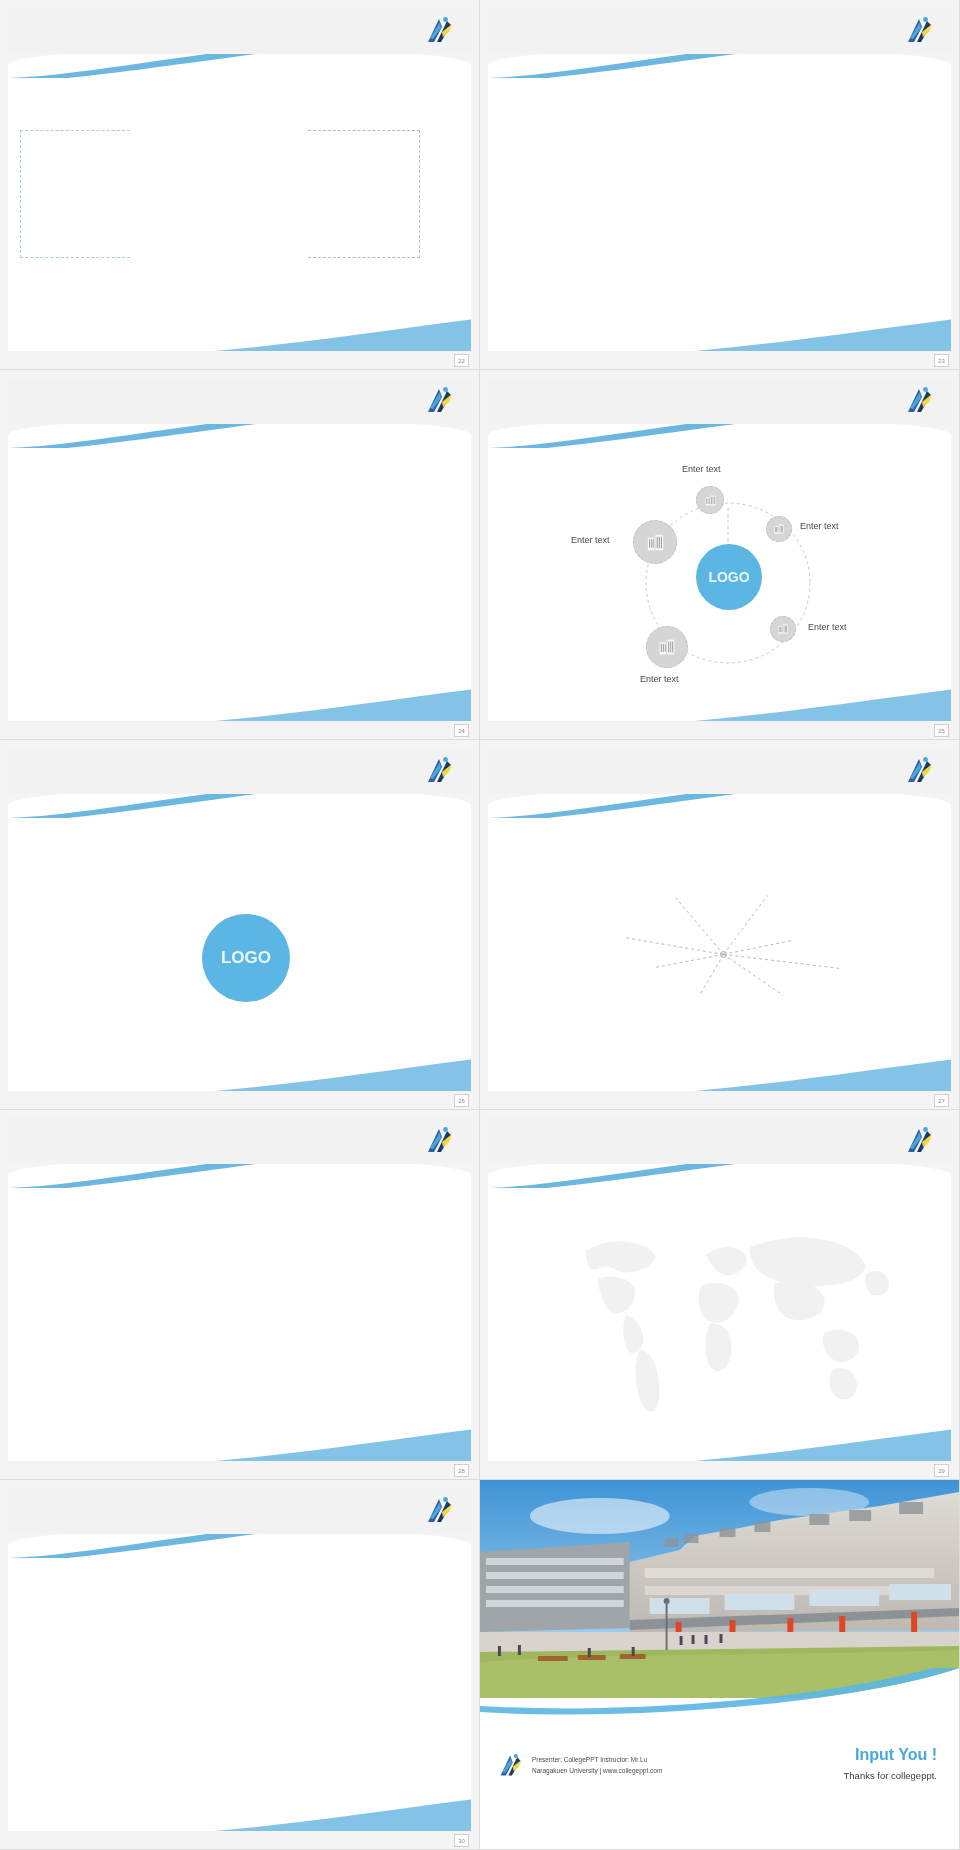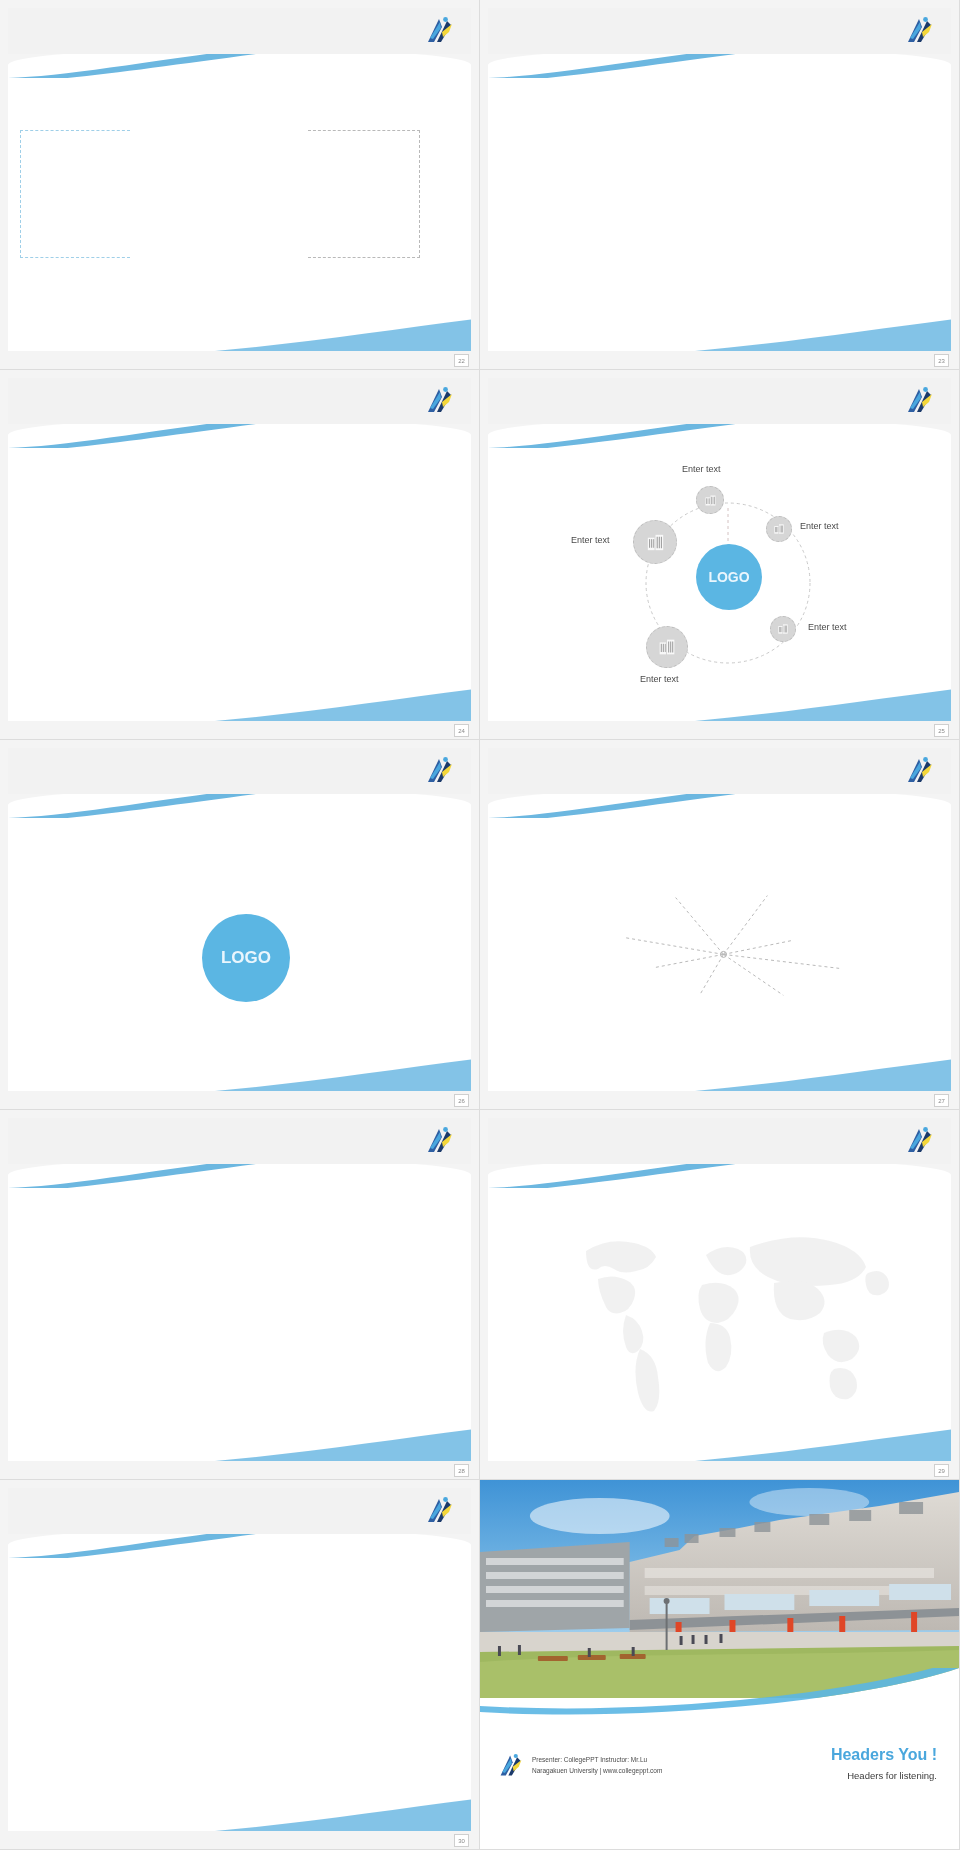--- a/index.html
+++ b/index.html
@@ -840,18 +840,18 @@
      <polygon points="3,27 14,4 17,12 9,27" fill="#2e5fa3"></polygon>
           <polygon points="12,27 22,6 26,10 16,27" fill="#1b3a6b"></polygon>
      <polygon points="17,17 27,9 24,17 18,22" fill="#f4d73a"></polygon>
           <polygon points="5,23 15,7 16,13 8,24" fill="#49a7de"></polygon>
      <circle cx="20.5" cy="4.5" r="2.4" fill="#49a7de"></circle>
         </svg>
 
    <div class="pres-line" style="left:52px; top:275px;">Presenter: CollegePPT   Instructor: Mr.Lu</div>
    <div class="pres-line" style="left:52px; top:286px;">Naragakuen University  |  www.collegeppt.com</div>
 
-   <div class="thanks-big" style="right:22px; top:266px;">Headers You !</div>
-   <div class="thanks-sub" style="right:22px; top:290px;">Headers for listening.</div>
+   <div class="thanks-big" style="right:22px; top:266px;">Input You !</div>
+   <div class="thanks-sub" style="right:22px; top:290px;">Thanks for collegeppt.</div>
  </div>
 </div>
 
 </div>
 
 </body></html>

